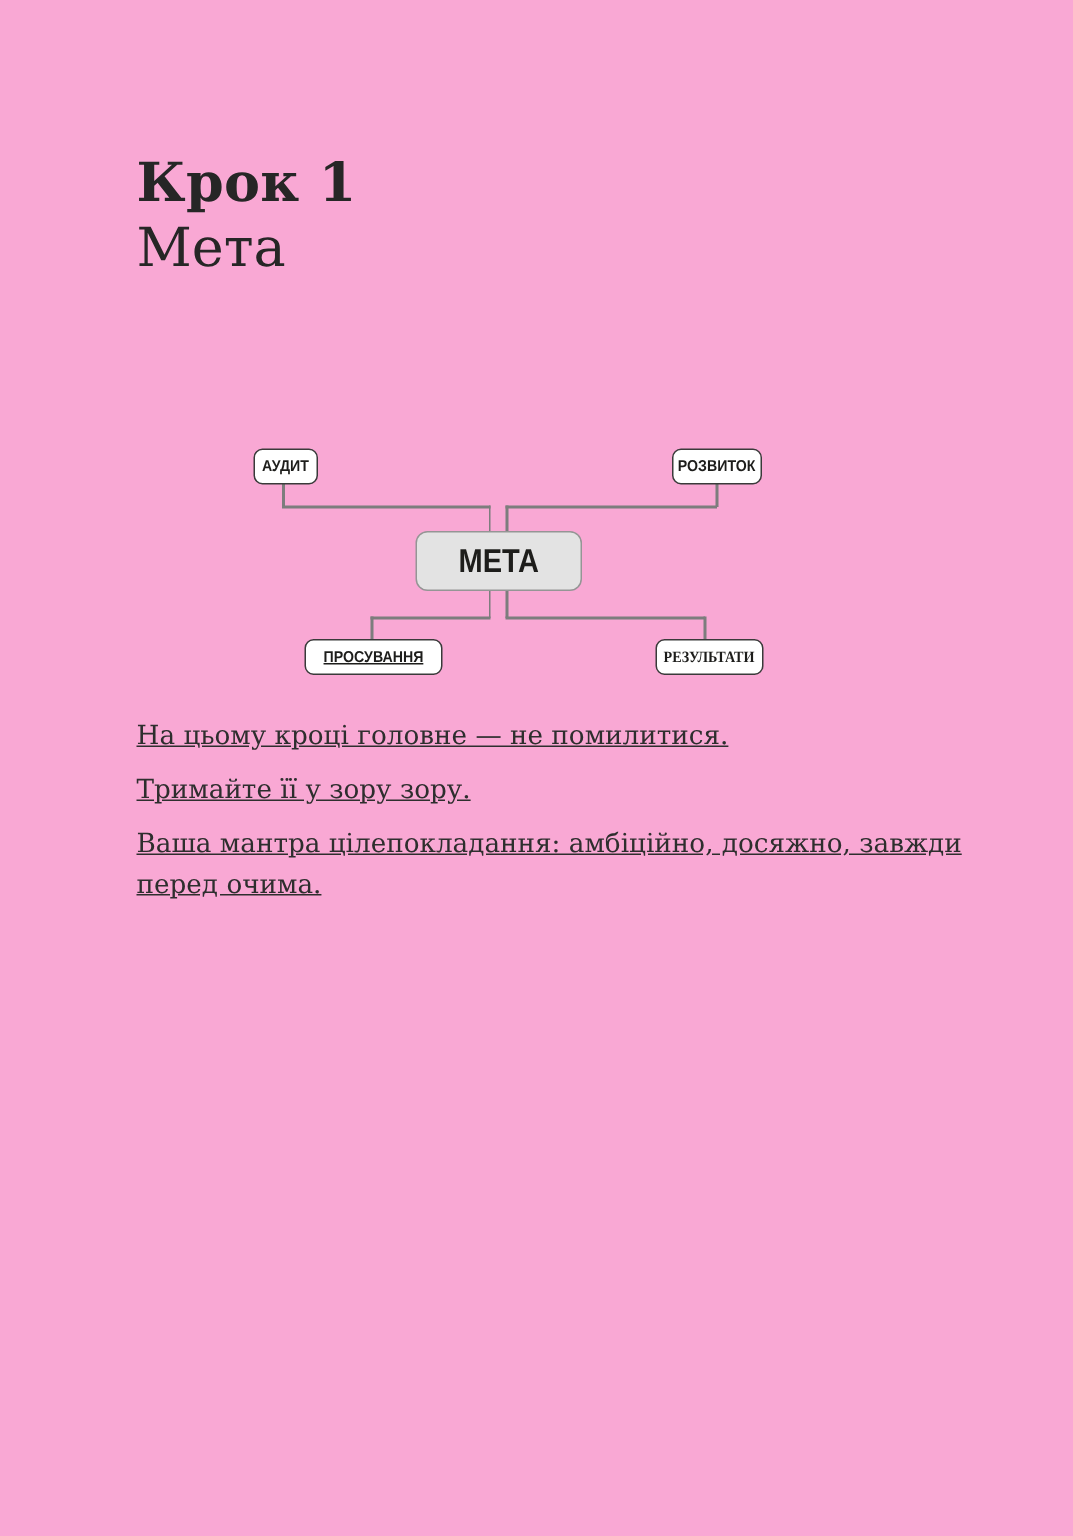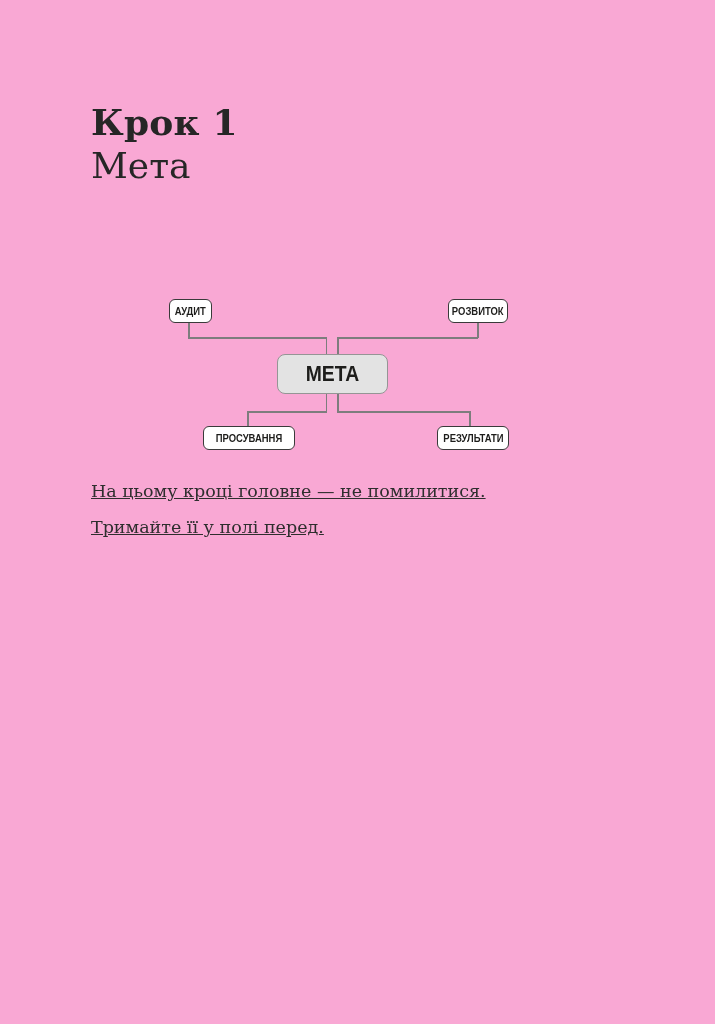--- a/index.html
+++ b/index.html
@@ -63,22 +63,22 @@
     height: 40px;
   }
   .node.center .lbl {
     font-size: 22px;
     transform: scaleX(0.88);
   }
 
   .node.audit       { left: 169px; top: 299px; width: 43px; }
   .node.rozvytok    { left: 448px; top: 299px; width: 60px; }
   .node.meta        { left: 277px; top: 354px; width: 111px; }
-  .node.prosuvannia { left: 203px; top: 426px; width: 92px; }
-  .node.rezultaty   { left: 437px; top: 426px; width: 72px; }
+  .node.prosuvannia { left: 203px; top: 426px; width: 92px; text-decoration: underline; }
+  .node.rezultaty   { left: 437px; top: 426px; width: 72px; font-family: Liberation Serif, serif; }
 
   
   .bodytext {
     position: absolute;
     left: 91px;
     top: 478px;
     width: 565px;
     color: #2e2e2e;
   }
   .bodytext p {
@@ -129,16 +129,18 @@
       <span class="lbl">ПРОСУВАННЯ</span>
     </div>
     <div class="node rezultaty">
       <span class="lbl">РЕЗУЛЬТАТИ</span>
     </div>
 
   </div>
 
   <div class="bodytext">
     <p>На цьому кроці головне — не помилитися.</p>
-    <p>Тримайте її у полі перед.</p>
+    <p>Тримайте її у зору зору.</p>
+    <p>Ваша мантра цілепокладання: амбіційно, досяжно, завжди
+перед очима.</p>
   </div>
 
 </div>
 
 </body></html>

